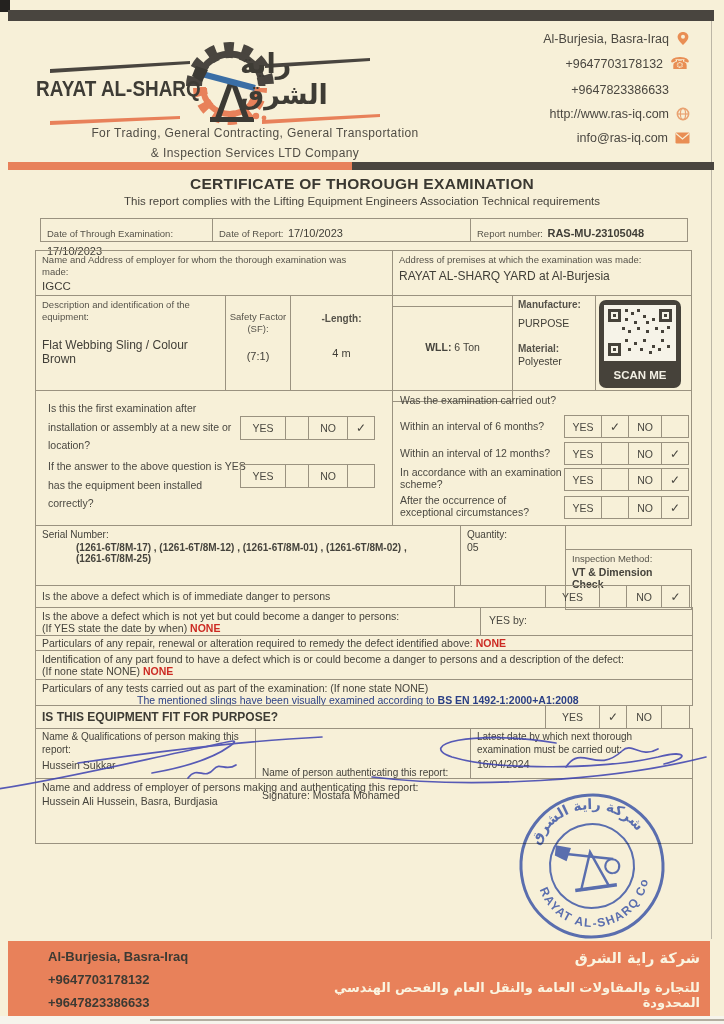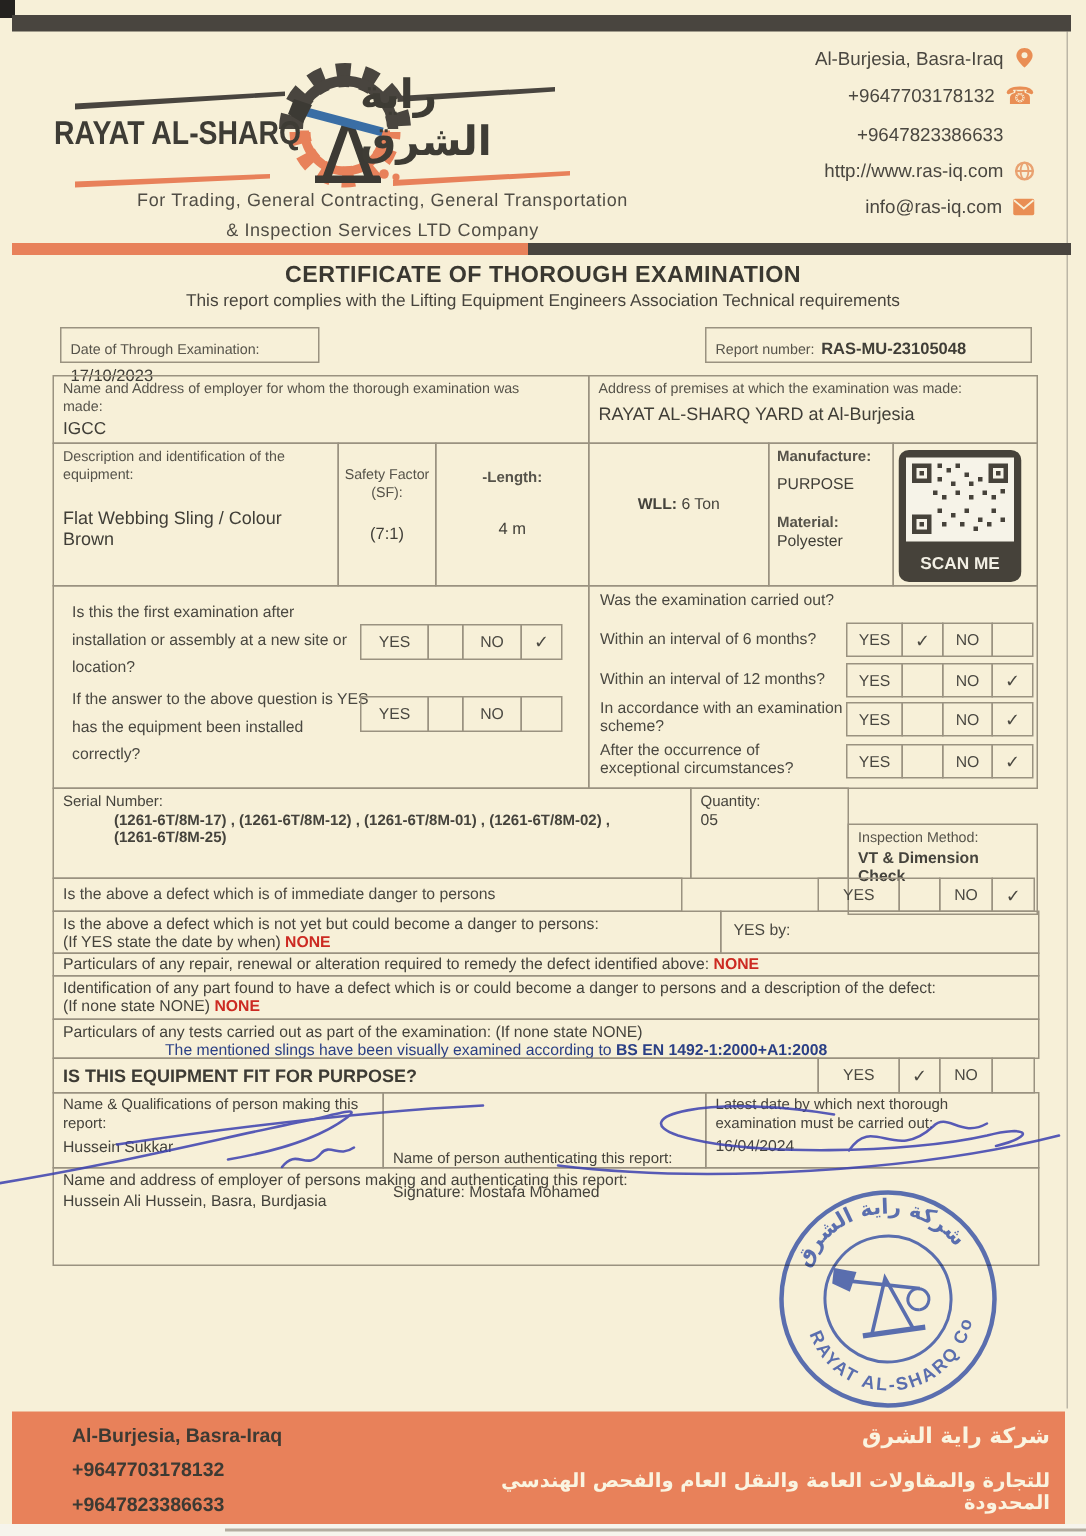--- a/index.html
+++ b/index.html
@@ -97,20 +97,24 @@
   <div class="abs" style="left:8px;top:162px;width:344px;height:8px;background:#e8815a;"></div>
   <div class="abs" style="left:352px;top:162px;width:362px;height:8px;background:#49453f;"></div>
 
   <div class="abs" style="left:0;top:175px;width:724px;text-align:center;font-size:15.5px;font-weight:bold;color:#3a3831;letter-spacing:0.3px;">CERTIFICATE OF THOROUGH EXAMINATION</div>
   <div class="abs" style="left:0;top:195px;width:724px;text-align:center;font-size:11.5px;color:#47443d;">This report complies with the Lifting Equipment Engineers Association Technical requirements</div>
 
   <div class="cell" style="left:40px;top:218px;width:173px;height:24px;padding:4px 6px;">
     <span class="lbl">Date of Through Examination:</span>
     <span class="val">17/10/2023</span>
   </div>
+  <div class="cell" style="left:212px;top:218px;width:259px;height:24px;padding:4px 6px;">
+    <span class="lbl">Date of Report:</span>
+    <span class="val">17/10/2023</span>
+  </div>
   <div class="cell" style="left:470px;top:218px;width:218px;height:24px;padding:4px 6px;">
     <span class="lbl">Report number:</span>
     <span class="val b">RAS-MU-23105048</span>
   </div>
 
   <div class="cell" style="left:35px;top:250px;width:358px;height:46px;padding:3px 6px;">
     <div class="lbl" style="width:320px;">Name and Address of employer for whom the thorough examination was made:</div>
     <div class="val" style="margin-top:3px;font-size:11.5px;">IGCC</div>
   </div>
   <div class="cell" style="left:392px;top:250px;width:300px;height:46px;padding:3px 6px;">
@@ -123,21 +127,21 @@
     <div class="val" style="margin-top:16px;font-size:12px;">Flat Webbing Sling / Colour Brown</div>
   </div>
   <div class="cell" style="left:225px;top:295px;width:66px;height:96px;padding:3px 2px;text-align:center;">
     <div class="lbl" style="margin-top:12px;">Safety Factor (SF):</div>
     <div class="val" style="margin-top:16px;">(7:1)</div>
   </div>
   <div class="cell" style="left:290px;top:295px;width:103px;height:96px;padding:3px 2px;text-align:center;">
     <div class="lbl" style="margin-top:14px;font-size:10px;font-weight:bold;">-Length:</div>
     <div class="val" style="margin-top:22px;">4 m</div>
   </div>
-  <div class="cell" style="left:392px;top:295px;width:121px;height:96px;">
+  <div class="cell" style="left:392px;top:306px;width:121px;height:96px;">
     <div style="margin-top:34px;text-align:center;font-size:10.5px;">
       <span class="b">WLL:</span>
       <span>6 Ton</span>
     </div>
   </div>
   <div class="cell" style="left:512px;top:295px;width:84px;height:96px;padding:3px 5px;">
     <div class="lbl" style="font-size:10px;font-weight:bold;">Manufacture:</div>
     <div class="val" style="margin-top:6px;font-size:10.5px;">PURPOSE</div>
     <div class="lbl" style="margin-top:14px;font-size:10px;font-weight:bold;">Material:</div>
     <div class="val" style="font-size:10.5px;">Polyester</div>
@@ -287,21 +291,21 @@
   <div class="cell" style="left:35px;top:650px;width:658px;height:30px;padding:2px 6px;font-size:10.5px;">
     <div>Identification of any part found to have a defect which is or could become a danger to persons and a description of the defect:</div>
     <div>
       <span>(If none state NONE)</span>
       <span class="red">NONE</span>
     </div>
   </div>
 
   <div class="cell" style="left:35px;top:679px;width:658px;height:27px;padding:2px 6px;font-size:10.5px;">
     <div>Particulars of any tests carried out as part of the examination: (If none state NONE)</div>
-    <div class="blue" style="margin-left:68px;">
+    <div class="blue" style="margin-left:95px;">
       <span>The mentioned slings have been visually examined according to</span>
       <span class="b">BS EN 1492-1:2000+A1:2008</span>
     </div>
   </div>
 
   <div class="cell" style="left:35px;top:705px;width:511px;height:24px;">
     <div class="b" style="padding:4px 0 0 6px;font-size:12px;color:#3d3b34;">IS THIS EQUIPMENT FIT FOR PURPOSE?</div>
   </div>
   <div class="g" style="left:545px;top:705px;height:24px;">
     <div style="width:55px;">YES</div>

